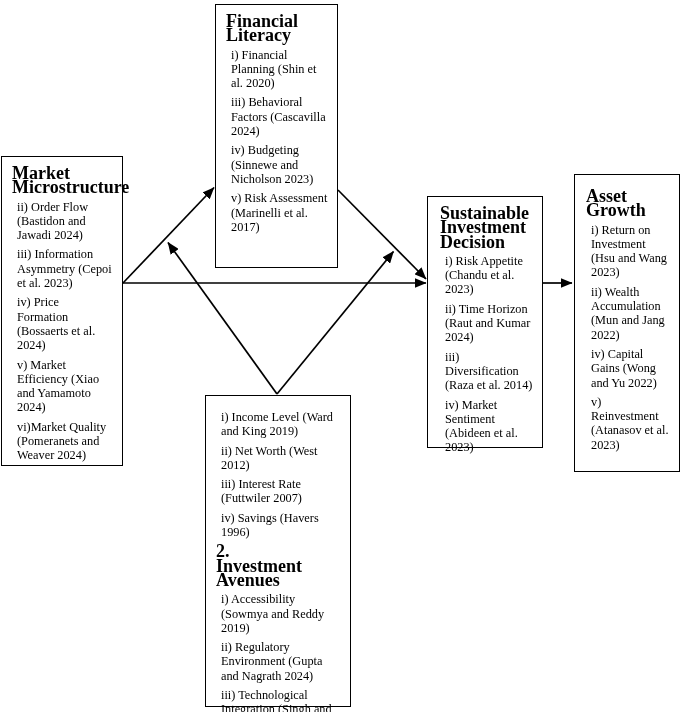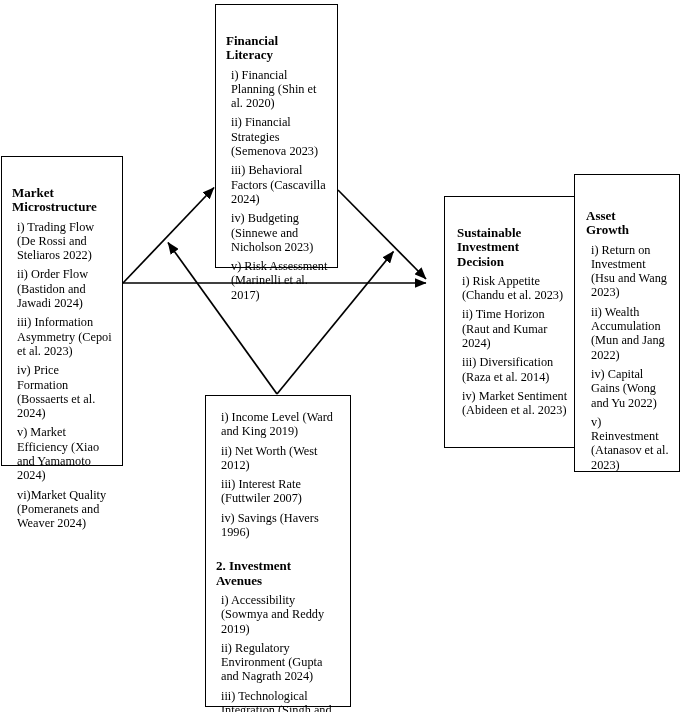--- a/index.html
+++ b/index.html
@@ -16,29 +16,28 @@
     position: absolute;
     box-sizing: border-box;
     background: #ffffff;
     border: 1.6px solid #000000;
     font-size: 12.3px;
     line-height: 14.3px;
     padding: 9px 4px 4px 10px;
   }
   .node .title {
     font-weight: bold;
-    font-size: 13px;
+    font-size: 18px;
     max-width: 101px;
-    margin-top: 20px;
   }
   .node .item { margin: 5px; }
   #box-mm  { left: 1px;   top: 156px; width: 122px; height: 310px; }
   #box-fl  { left: 215px; top: 4px;   width: 123px; height: 264px; }
   #box-mod { left: 205px; top: 395px; width: 146px; height: 312px; }
-  #box-sid { left: 444px; top: 196px; width: 136px; height: 252px; padding-left: 12px; }
+  #box-sid { left: 427px; top: 196px; width: 116px; height: 252px; padding-left: 12px; }
   #box-ag  { left: 574px; top: 174px; width: 106px; height: 298px; padding-top: 14px; padding-left: 11px; }
   #box-ag .title { max-width: 70px; }
   svg.wires {
     position: absolute;
     left: 0; top: 0;
     width: 685px; height: 712px;
     pointer-events: none;
   }
   svg.wires line { stroke: #000000; stroke-width: 1.7px; }
 </style>
@@ -56,32 +55,30 @@
     <line x1="123" y1="283" x2="426" y2="283" marker-end="url(#ah)"></line>
     <line x1="123" y1="283" x2="214" y2="187.5" marker-end="url(#ah)"></line>
     <line x1="338" y1="190" x2="426" y2="279" marker-end="url(#ah)"></line>
     <line x1="277" y1="394" x2="168" y2="242.5" marker-end="url(#ah)"></line>
     <line x1="277" y1="394" x2="393.5" y2="251.5" marker-end="url(#ah)"></line>
     <line x1="543" y1="283" x2="572" y2="283" marker-end="url(#ah)"></line>
   </svg>
 
   <div class="node" id="box-mm">
     <div class="title">Market Microstructure</div>
-    <div class="item">i) Trading Flow (De Rossi and Steliaros 2022)</div>
     <div class="item">ii) Order Flow (Bastidon and Jawadi 2024)</div>
     <div class="item">iii) Information Asymmetry (Cepoi et al. 2023)</div>
     <div class="item">iv) Price Formation (Bossaerts et al. 2024)</div>
     <div class="item">v) Market Efficiency (Xiao and Yamamoto 2024)</div>
     <div class="item">vi)Market Quality (Pomeranets and Weaver 2024)</div>
   </div>
 
   <div class="node" id="box-fl">
     <div class="title">Financial Literacy</div>
     <div class="item">i) Financial Planning (Shin et al. 2020)</div>
-    <div class="item">ii) Financial Strategies (Semenova 2023)</div>
     <div class="item">iii) Behavioral Factors (Cascavilla 2024)</div>
     <div class="item">iv) Budgeting (Sinnewe and Nicholson 2023)</div>
     <div class="item">v) Risk Assessment (Marinelli et al. 2017)</div>
   </div>
 
   <div class="node" id="box-mod">
     <div class="item">i) Income Level (Ward and King 2019)</div>
     <div class="item">ii) Net Worth (West 2012)</div>
     <div class="item">iii) Interest Rate (Futtwiler 2007)</div>
     <div class="item">iv) Savings (Havers 1996)</div>

